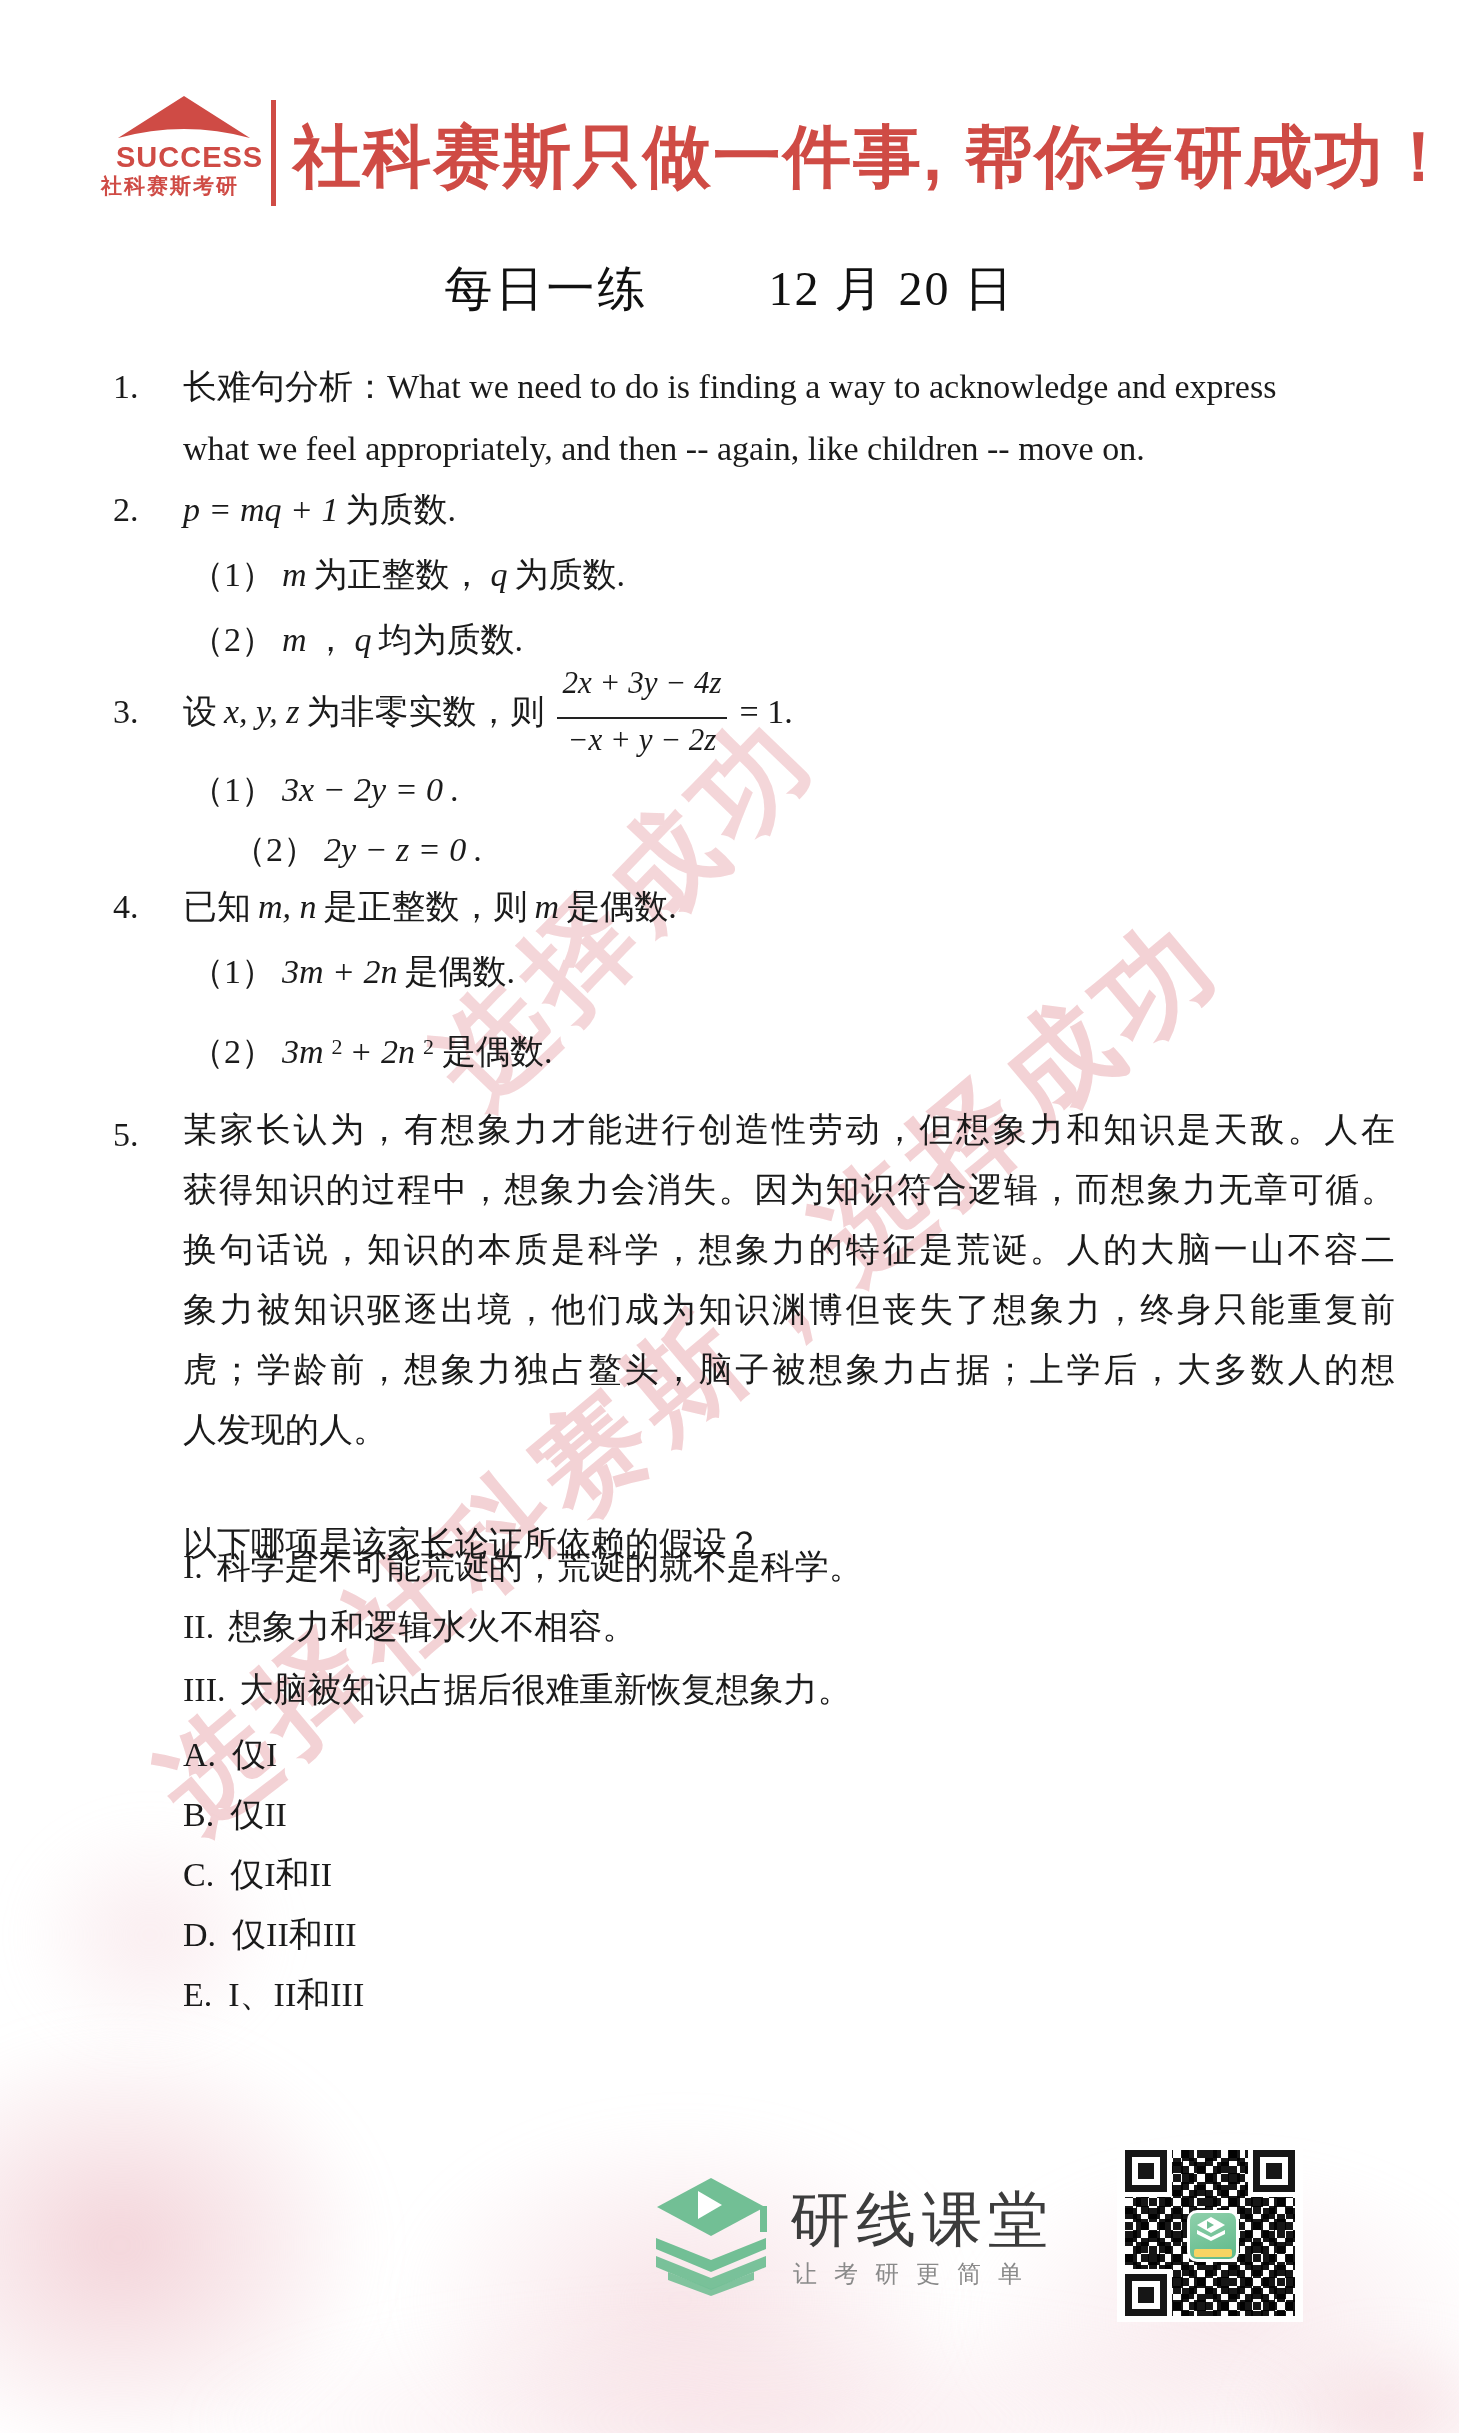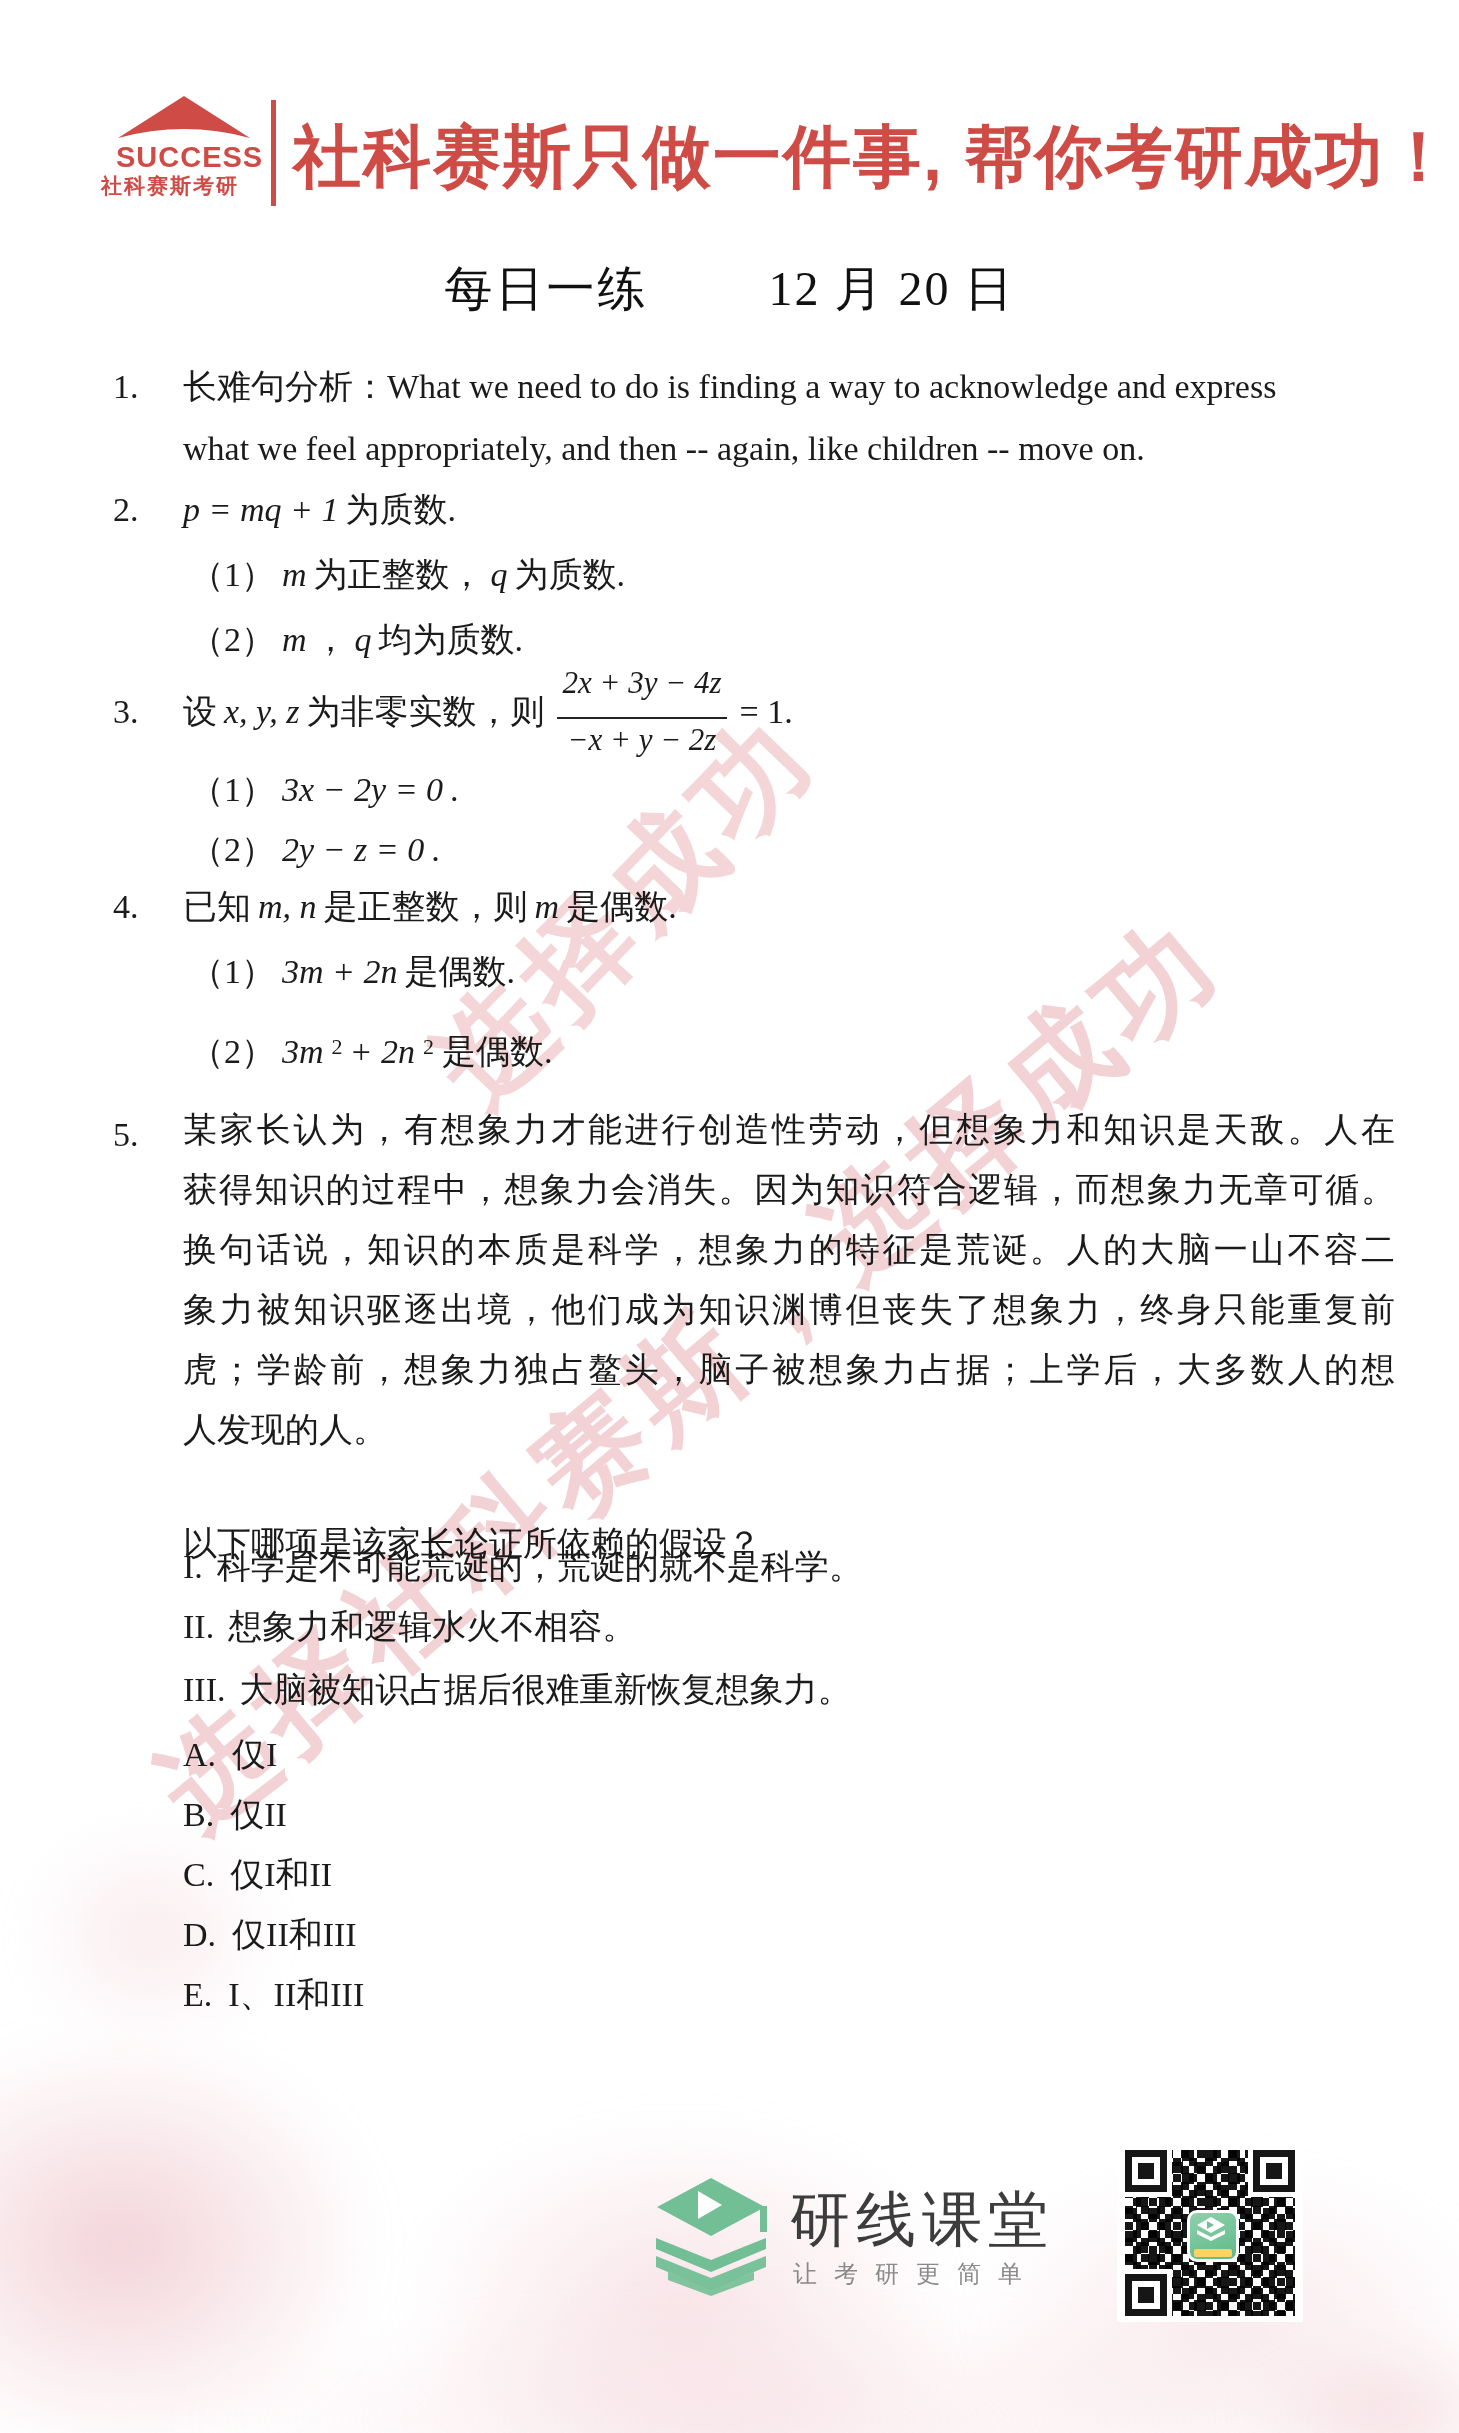--- a/index.html
+++ b/index.html
@@ -142,21 +142,21 @@
     <span class="frac">
       <span class="fnum">2x + 3y − 4z</span>
       <span class="fden">−x + y − 2z</span>
     </span>
     <span>= 1</span>
     <span>.</span>
   </div>
   <div class="row subrow" style="top:765px;">
     <span>（1）</span><span class="mi">3x − 2y = 0</span><span>.</span>
   </div>
-  <div class="row subrow" style="top:825px;">
+  <div class="row subrow" style="top:825px;margin-left:42px;">
     <span>（2）</span><span class="mi">2y − z = 0</span><span>.</span>
   </div>
 
   <div class="num" style="top:882px;">4.</div>
   <div class="row" style="top:882px;">
     <span>已知</span><span class="mi">m, n</span><span>是正整数，则</span><span class="mi">m</span><span>是偶数.</span>
   </div>
   <div class="row subrow" style="top:947px;">
     <span>（1）</span><span class="mi">3m + 2n</span><span>是偶数.</span>
   </div>

